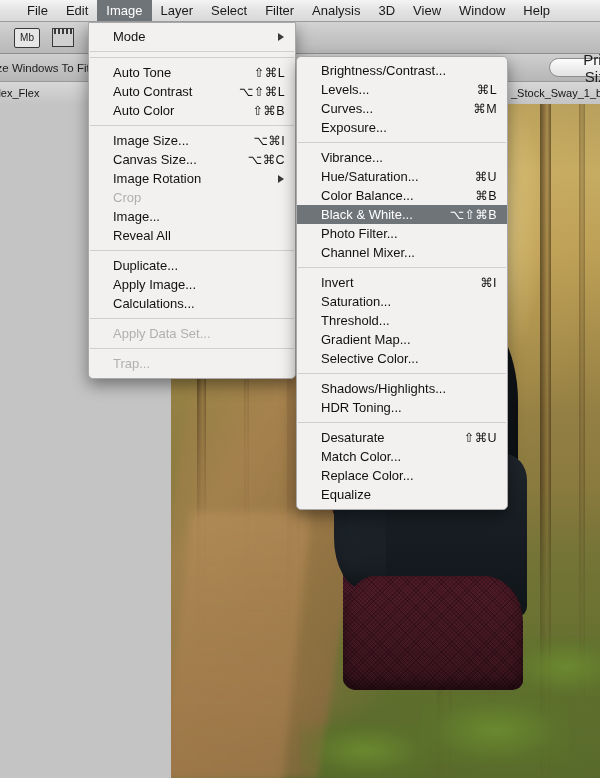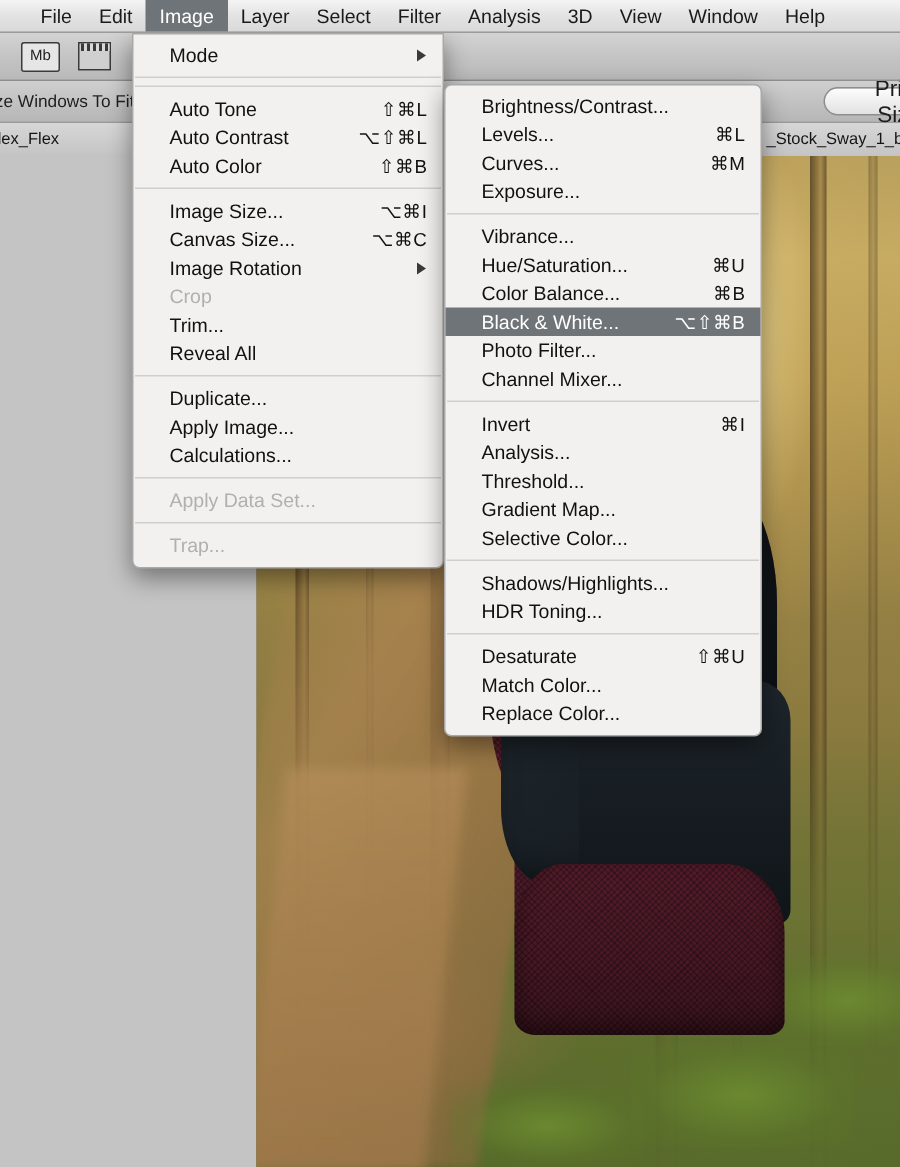--- a/index.html
+++ b/index.html
@@ -446,21 +446,21 @@
         <span class="mshort">⌥⌘C</span>
       </div>
       <div class="menu-row">
         <span class="mlabel">Image Rotation</span>
         <span class="marrow"></span>
       </div>
       <div class="menu-row disabled">
         <span class="mlabel">Crop</span>
       </div>
       <div class="menu-row">
-        <span class="mlabel">Trim...</span>
+        <span class="mlabel">Image...</span>
       </div>
       <div class="menu-row">
         <span class="mlabel">Reveal All</span>
       </div>
       <div class="menu-sep"></div>
       <div class="menu-row">
         <span class="mlabel">Duplicate...</span>
       </div>
       <div class="menu-row">
         <span class="mlabel">Apply Image...</span>
@@ -514,21 +514,21 @@
       </div>
       <div class="menu-row">
         <span class="mlabel">Channel Mixer...</span>
       </div>
       <div class="menu-sep"></div>
       <div class="menu-row">
         <span class="mlabel">Invert</span>
         <span class="mshort">⌘I</span>
       </div>
       <div class="menu-row">
-        <span class="mlabel">Analysis...</span>
+        <span class="mlabel">Saturation...</span>
       </div>
       <div class="menu-row">
         <span class="mlabel">Threshold...</span>
       </div>
       <div class="menu-row">
         <span class="mlabel">Gradient Map...</span>
       </div>
       <div class="menu-row">
         <span class="mlabel">Selective Color...</span>
       </div>
@@ -543,15 +543,18 @@
       <div class="menu-row">
         <span class="mlabel">Desaturate</span>
         <span class="mshort">⇧⌘U</span>
       </div>
       <div class="menu-row">
         <span class="mlabel">Match Color...</span>
       </div>
       <div class="menu-row">
         <span class="mlabel">Replace Color...</span>
       </div>
+      <div class="menu-row">
+        <span class="mlabel">Equalize</span>
+      </div>
     </div>
 
 </div>
 
 </body></html>

